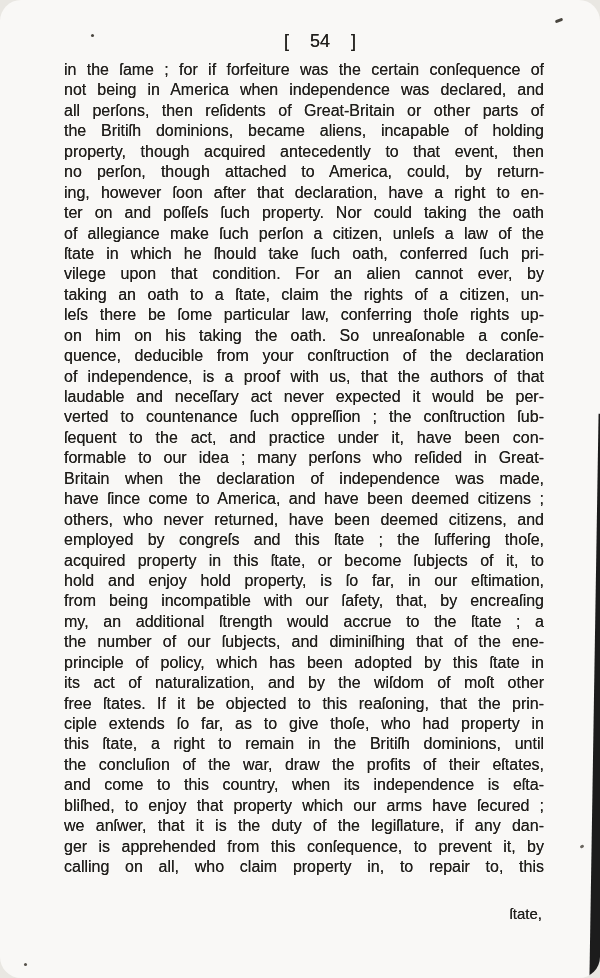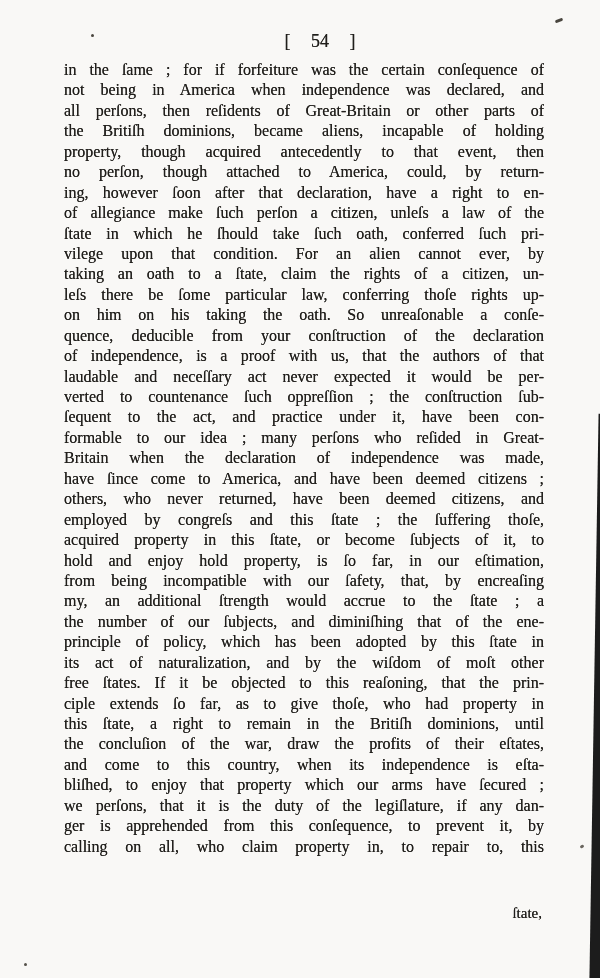--- a/index.html
+++ b/index.html
@@ -6,23 +6,24 @@
     margin: 0;
     padding: 0;
     background: #e9e7e2;
   }
   .page {
     position: relative;
     width: 600px;
     height: 978px;
     margin: 0;
     background: #f9f8f6;
-    font-family: Liberation Serif, serif;
+    font-family: Liberation Sans, sans-serif;
     color: #201e1b;
     overflow: hidden;
+    border-radius: 21px;
   }
   .page-header {
     position: absolute;
     top: 31px;
     left: 0;
     width: 100%;
     text-align: center;
     font-size: 18px;
     word-spacing: 16px;
     transform: translateX(20px);
@@ -103,20 +104,21 @@
   <div class="page-header">[ 54 ]</div>
 
   <div class="body-text">
       <div class="line">in the ſame ; for if forfeiture was the certain conſequence of</div>
       <div class="line">not being in America when independence was declared, and</div>
       <div class="line">all perſons, then reſidents of Great-Britain or other parts of</div>
       <div class="line">the Britiſh dominions, became aliens, incapable of holding</div>
       <div class="line">property, though acquired antecedently to that event, then</div>
       <div class="line">no perſon, though attached to America, could, by return-</div>
       <div class="line">ing, however ſoon after that declaration, have a right to en-</div>
+      <div class="line">ter on and poſſeſs ſuch property. Nor could taking the oath</div>
       <div class="line">of allegiance make ſuch perſon a citizen, unleſs a law of the</div>
       <div class="line">ſtate in which he ſhould take ſuch oath, conferred ſuch pri-</div>
       <div class="line">vilege upon that condition. For an alien cannot ever, by</div>
       <div class="line">taking an oath to a ſtate, claim the rights of a citizen, un-</div>
       <div class="line">leſs there be ſome particular law, conferring thoſe rights up-</div>
       <div class="line">on him on his taking the oath. So unreaſonable a conſe-</div>
       <div class="line">quence, deducible from your conſtruction of the declaration</div>
       <div class="line">of independence, is a proof with us, that the authors of that</div>
       <div class="line">laudable and neceſſary act never expected it would be per-</div>
       <div class="line">verted to countenance ſuch oppreſſion ; the conſtruction ſub-</div>
@@ -132,21 +134,21 @@
       <div class="line">my, an additional ſtrength would accrue to the ſtate ; a</div>
       <div class="line">the number of our ſubjects, and diminiſhing that of the ene-</div>
       <div class="line">principle of policy, which has been adopted by this ſtate in</div>
       <div class="line">its act of naturalization, and by the wiſdom of moſt other</div>
       <div class="line">free ſtates. If it be objected to this reaſoning, that the prin-</div>
       <div class="line">ciple extends ſo far, as to give thoſe, who had property in</div>
       <div class="line">this ſtate, a right to remain in the Britiſh dominions, until</div>
       <div class="line">the concluſion of the war, draw the profits of their eſtates,</div>
       <div class="line">and come to this country, when its independence is eſta-</div>
       <div class="line">bliſhed, to enjoy that property which our arms have ſecured ;</div>
-      <div class="line">we perſons, that it is the duty of the legiſlature, if any dan-</div>
+      <div class="line">we anſwer, that it is the duty of the legiſlature, if any dan-</div>
       <div class="line">ger is apprehended from this conſequence, to prevent it, by</div>
       <div class="line">calling on all, who claim property in, to repair to, this</div>
     </div>
 
   <div class="catchword">ſtate,</div>
 
   <div class="speck speck-1"></div>
   <div class="speck speck-2"></div>
   <div class="speck speck-3"></div>
   <div class="speck speck-4"></div>

